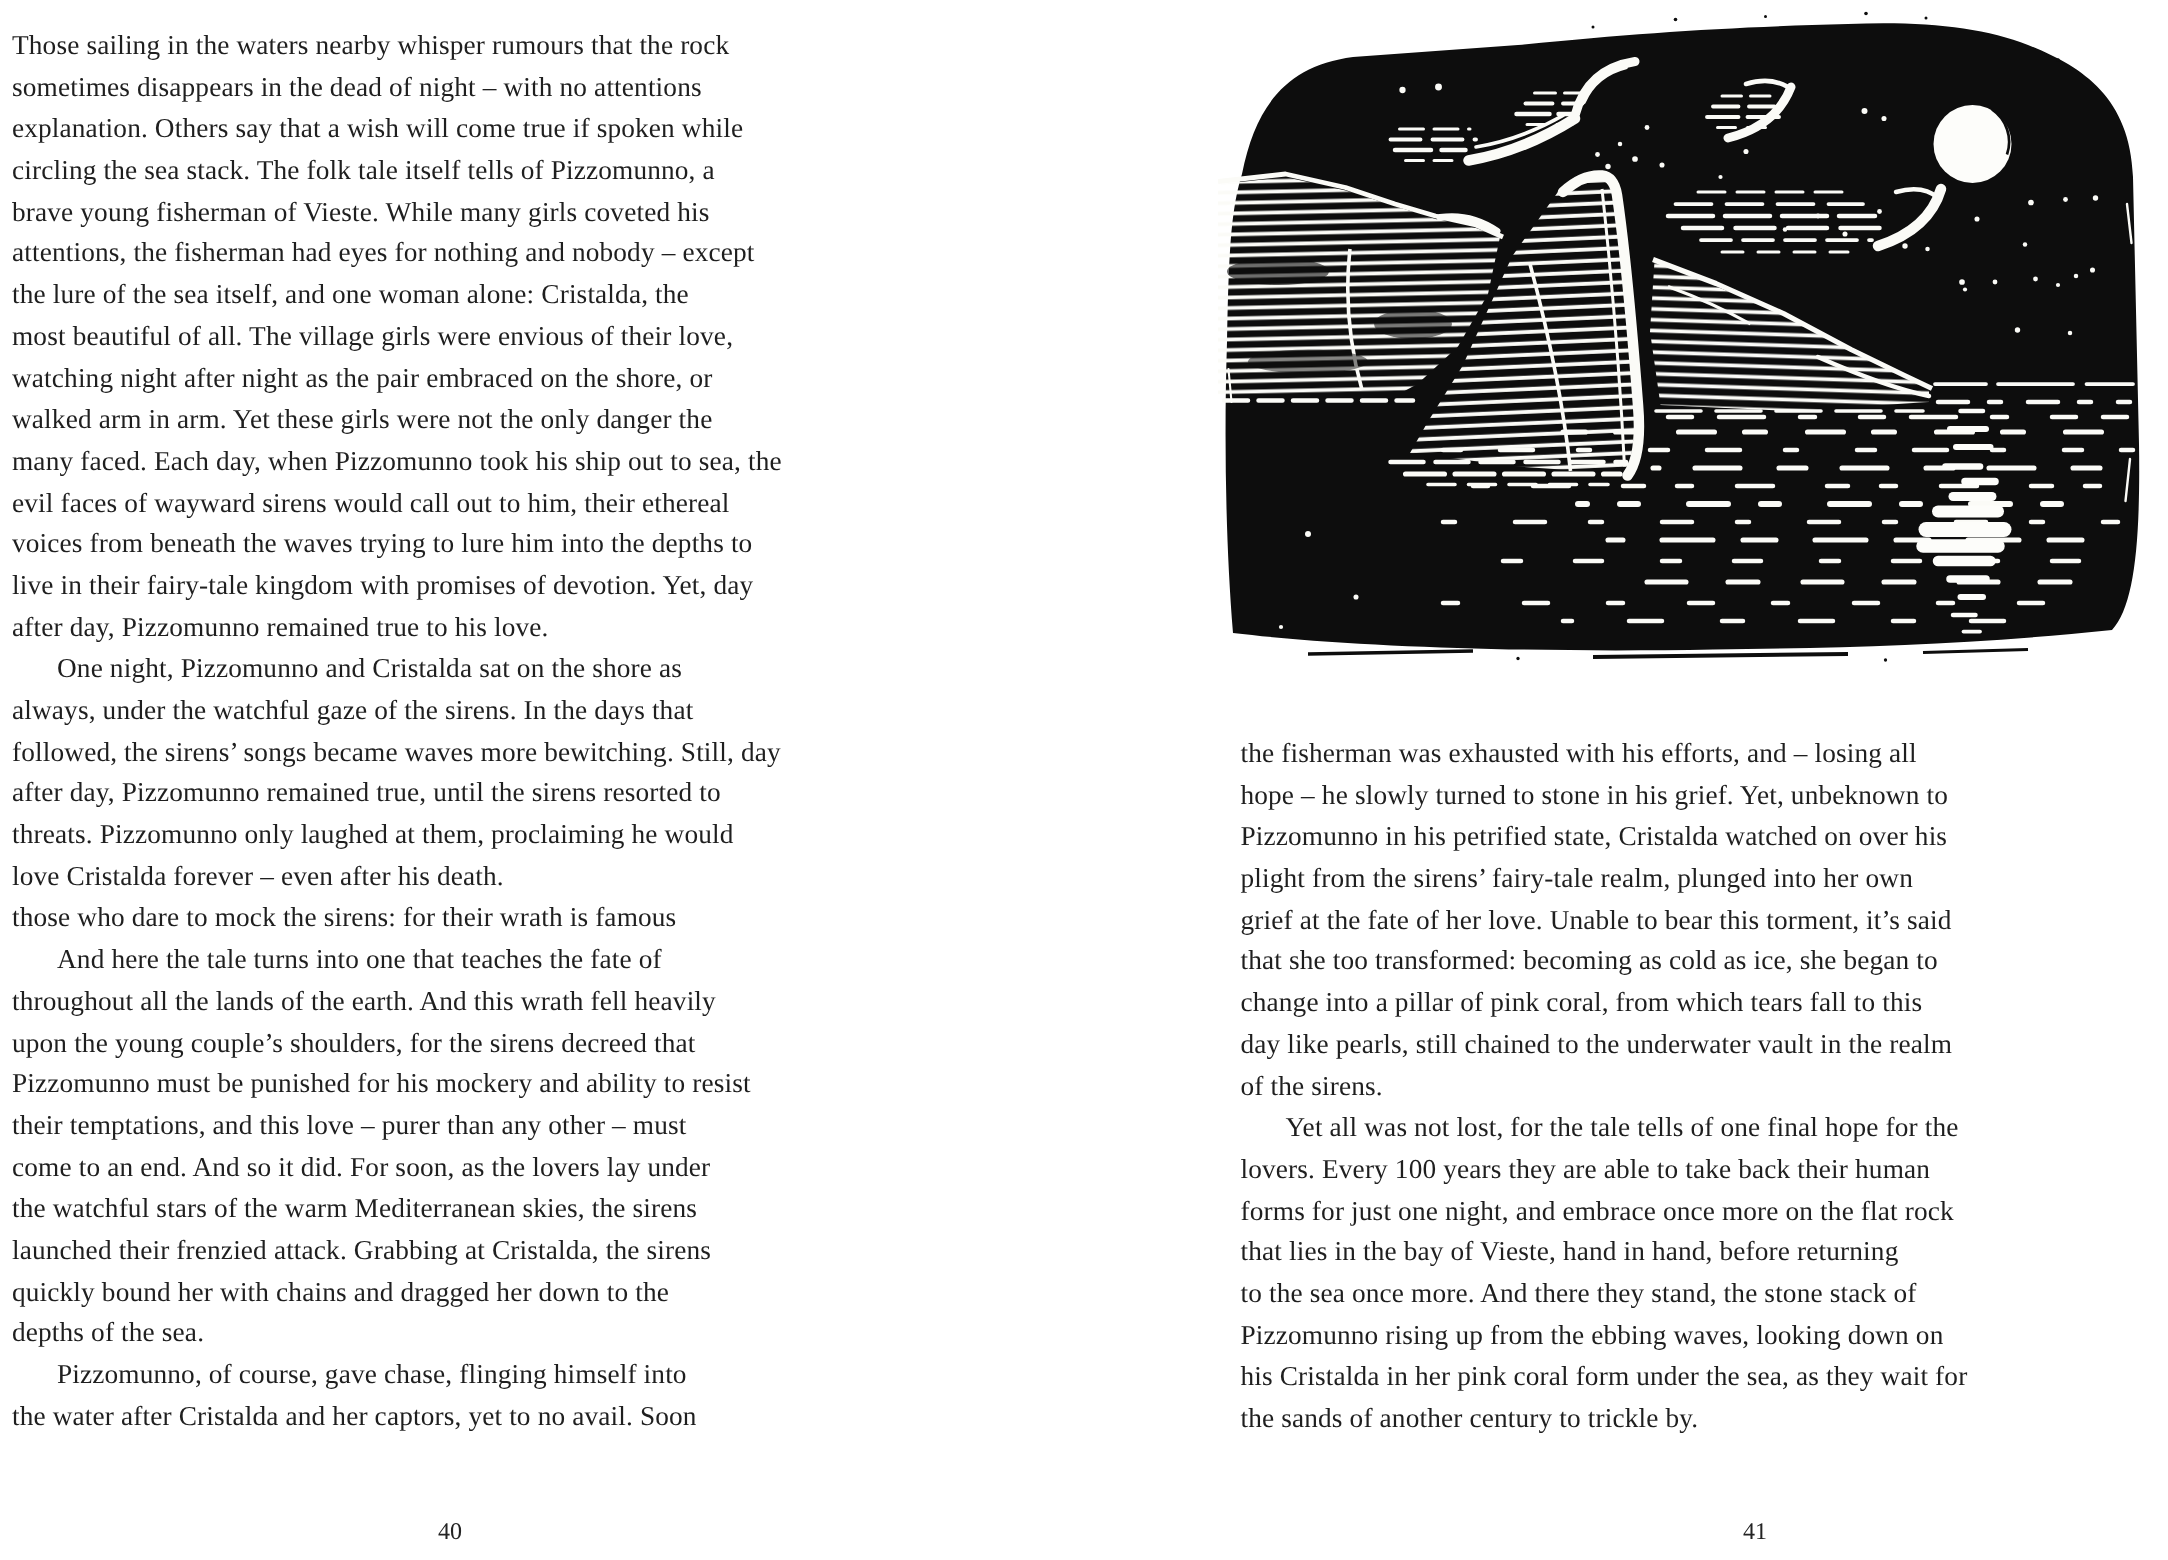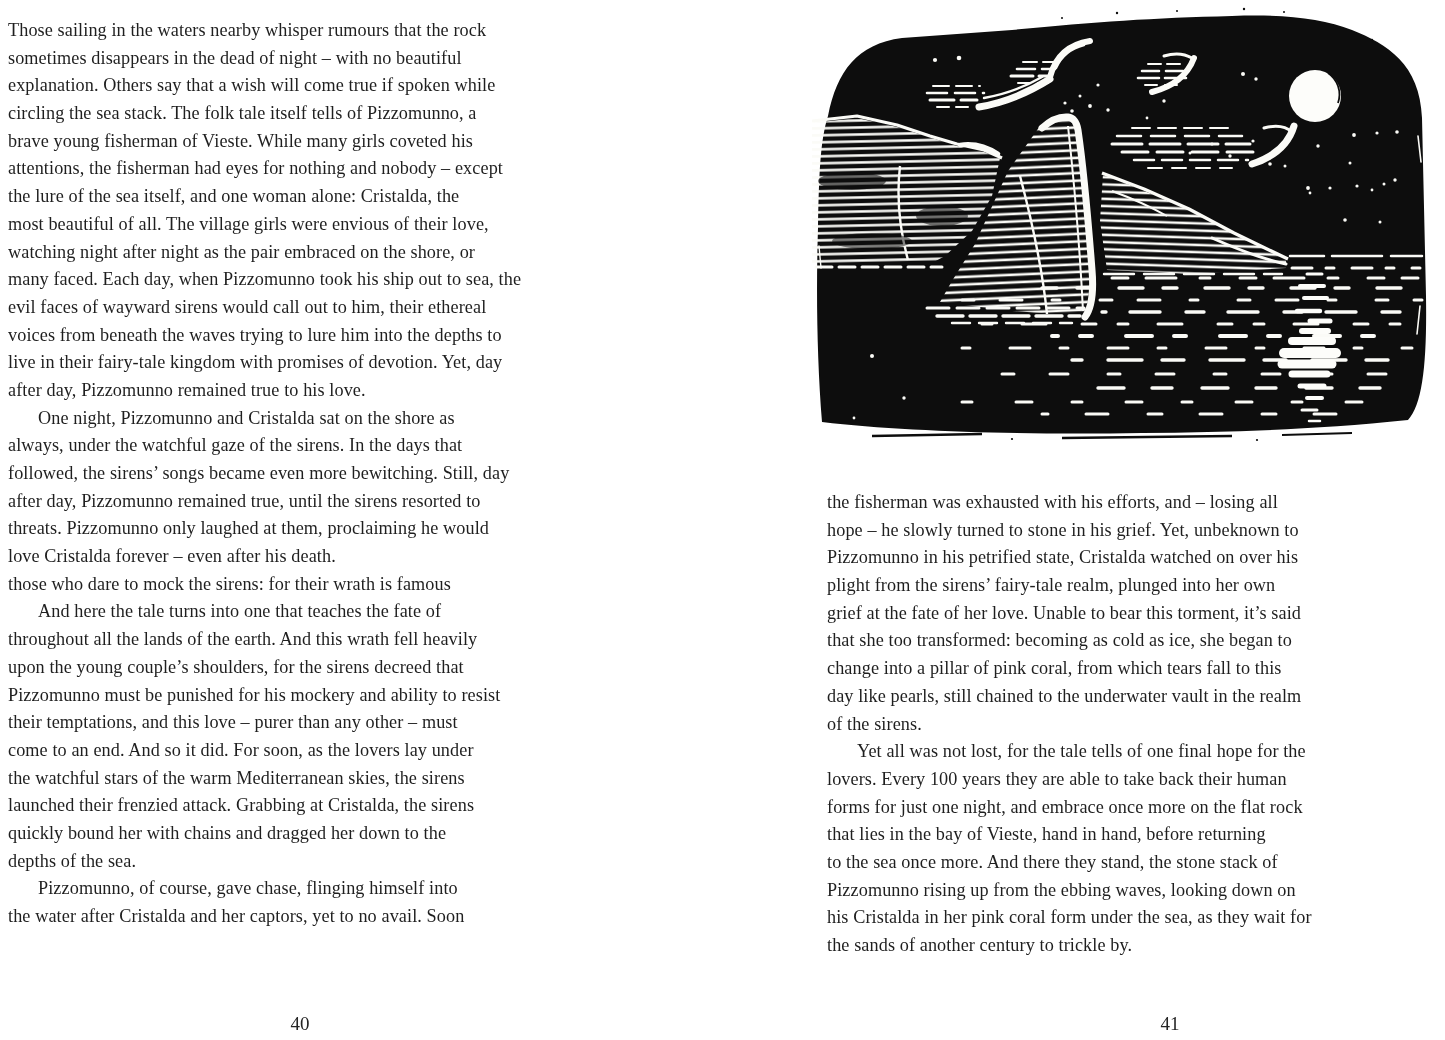--- a/index.html
+++ b/index.html
@@ -31,59 +31,60 @@
   .textcol .para { margin: 0; padding: 0; }
   .textcol .line { height: 27.7px; }
   .textcol .line.indent { padding-left: 30px; font-family: Liberation Serif, serif; }
   #left-col  { left: 8px;   top: 17px;  width: 640px; }
   #right-col { left: 827px; top: 489px; width: 640px; }
   .pagenum {
     position: absolute;
     top: 1013px;
     width: 44px;
     text-align: center;
-    font-size: 19px;
+    font-size: 16px;
     color: #242424;
   }
   #pn-left  { left: 278px; }
   #pn-right { left: 1148px; }
   .illustration {
     position: absolute;
     left: 812px;
     top: 6px;
     width: 626px;
     height: 436px;
   }
 </style>
 </head>
 <body>
 
 <div class="spread">
 
   <div class="textcol" id="left-col">
       <div class="para">
         <div class="line">Those sailing in the waters nearby whisper rumours that the rock</div>
-        <div class="line">sometimes disappears in the dead of night – with no beautiful</div>
+        <div class="line">sometimes disappears in the dead of night – with no attentions</div>
         <div class="line">explanation. Others say that a wish will come true if spoken while</div>
         <div class="line">circling the sea stack. The folk tale itself tells of Pizzomunno, a</div>
         <div class="line">brave young fisherman of Vieste. While many girls coveted his</div>
         <div class="line">attentions, the fisherman had eyes for nothing and nobody – except</div>
         <div class="line">the lure of the sea itself, and one woman alone: Cristalda, the</div>
         <div class="line">most beautiful of all. The village girls were envious of their love,</div>
         <div class="line">watching night after night as the pair embraced on the shore, or</div>
+        <div class="line">walked arm in arm. Yet these girls were not the only danger the</div>
         <div class="line">many faced. Each day, when Pizzomunno took his ship out to sea, the</div>
         <div class="line">evil faces of wayward sirens would call out to him, their ethereal</div>
         <div class="line">voices from beneath the waves trying to lure him into the depths to</div>
         <div class="line">live in their fairy-tale kingdom with promises of devotion. Yet, day</div>
         <div class="line">after day, Pizzomunno remained true to his love.</div>
       </div>
       <div class="para">
         <div class="line indent">One night, Pizzomunno and Cristalda sat on the shore as</div>
         <div class="line">always, under the watchful gaze of the sirens. In the days that</div>
-        <div class="line">followed, the sirens’ songs became even more bewitching. Still, day</div>
+        <div class="line">followed, the sirens’ songs became waves more bewitching. Still, day</div>
         <div class="line">after day, Pizzomunno remained true, until the sirens resorted to</div>
         <div class="line">threats. Pizzomunno only laughed at them, proclaiming he would</div>
         <div class="line">love Cristalda forever – even after his death.</div>
       </div>
       <div class="para">
         <div class="line">those who dare to mock the sirens: for their wrath is famous</div>
         <div class="line indent">And here the tale turns into one that teaches the fate of</div>
         <div class="line">throughout all the lands of the earth. And this wrath fell heavily</div>
         <div class="line">upon the young couple’s shoulders, for the sirens decreed that</div>
         <div class="line">Pizzomunno must be punished for his mockery and ability to resist</div>

